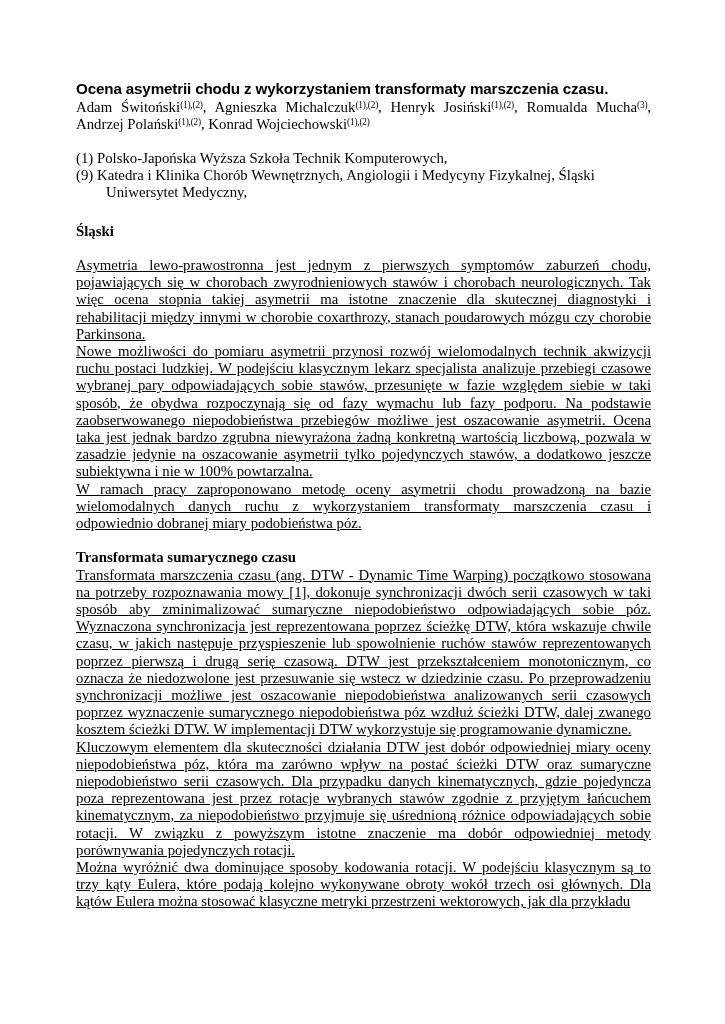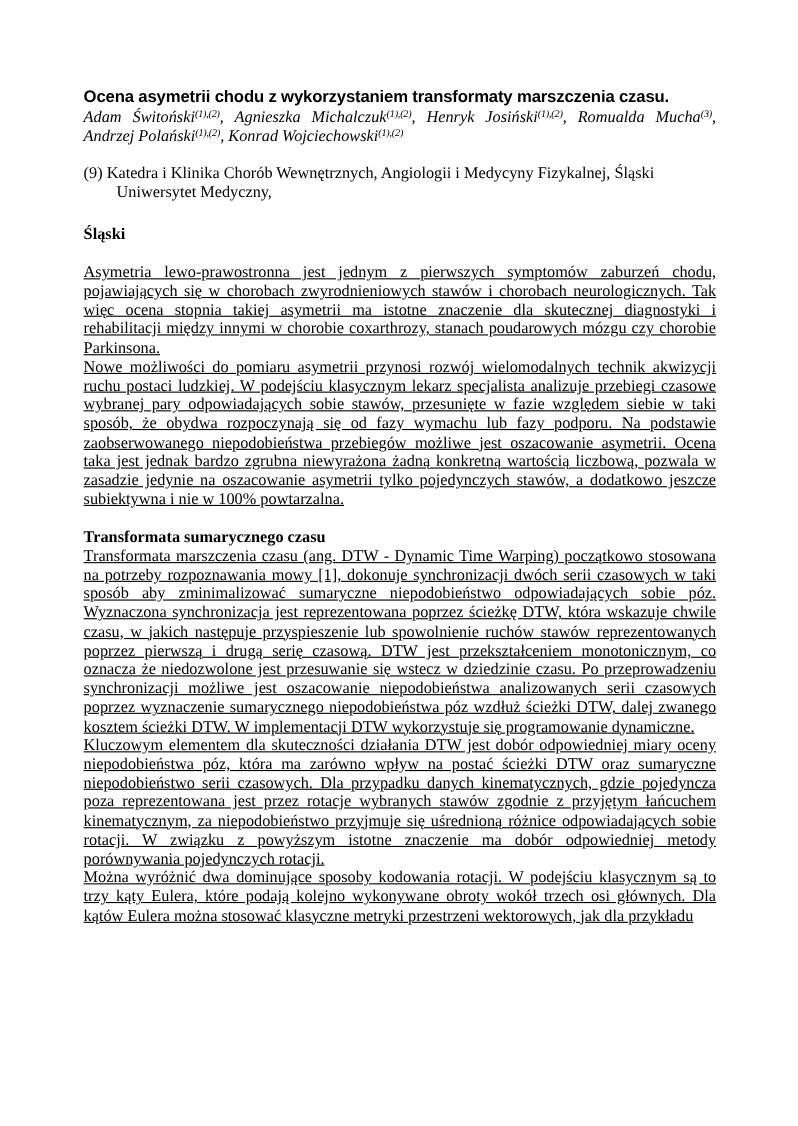--- a/index.html
+++ b/index.html
@@ -27,21 +27,20 @@
     font-weight: 700;
     font-size: 15.2px;
     line-height: 18.5px;
     letter-spacing: -0.15px;
     white-space: nowrap;
     margin: 0;
   }
   .authors {
     margin: 0 0 17px 0;
     text-align: justify;
-    font-style: italic;
   }
   .author { white-space: normal; }
   sup.affmark {
     font-size: 9.3px;
     line-height: 0;
     vertical-align: 4.5px;
     letter-spacing: -0.2px;
   }
   .affiliations {
     margin: 0 0 21px 0;
@@ -68,27 +67,29 @@
 </head>
 <body>
 
 <div class="page">
 
   <h1 class="title">Ocena asymetrii chodu z wykorzystaniem transformaty marszczenia czasu.</h1>
 
   <p class="authors"><span class="author"><span>Adam Świtoński</span><sup class="affmark">(1),(2)</sup><span>, </span></span><span class="author"><span>Agnieszka Michalczuk</span><sup class="affmark">(1),(2)</sup><span>, </span></span><span class="author"><span>Henryk Josiński</span><sup class="affmark">(1),(2)</sup><span>, </span></span><span class="author"><span>Romualda Mucha</span><sup class="affmark">(3)</sup><span>, </span></span><span class="author"><span>Andrzej Polański</span><sup class="affmark">(1),(2)</sup><span>, </span></span><span class="author"><span>Konrad Wojciechowski</span><sup class="affmark">(1),(2)</sup></span></p>
 
   <div class="affiliations">
+    <div class="affil">(1) Polsko-Japońska Wyższa Szkoła Technik Komputerowych,</div>
     <div class="affil">(9) Katedra i Klinika Chorób Wewnętrznych, Angiologii i Medycyny Fizykalnej, Śląski Uniwersytet Medyczny,</div>
   </div>
 
   <section>
     <h2 class="heading gap-below">Śląski</h2>
     <p class="para">Asymetria lewo-prawostronna jest jednym z pierwszych symptomów zaburzeń chodu, pojawiających się w chorobach zwyrodnieniowych stawów i chorobach neurologicznych. Tak więc ocena stopnia takiej asymetrii ma istotne znaczenie dla skutecznej diagnostyki i rehabilitacji między innymi w chorobie coxarthrozy, stanach poudarowych mózgu czy chorobie Parkinsona.</p>
     <p class="para">Nowe możliwości do pomiaru asymetrii przynosi rozwój wielomodalnych technik akwizycji ruchu postaci ludzkiej. W podejściu klasycznym lekarz specjalista analizuje przebiegi czasowe wybranej pary odpowiadających sobie stawów, przesunięte w fazie względem siebie w taki sposób, że obydwa rozpoczynają się od fazy wymachu lub fazy podporu. Na podstawie zaobserwowanego niepodobieństwa przebiegów możliwe jest oszacowanie asymetrii. Ocena taka jest jednak bardzo zgrubna niewyrażona żadną konkretną wartością liczbową, pozwala w zasadzie jedynie na oszacowanie asymetrii tylko pojedynczych stawów, a dodatkowo jeszcze subiektywna i nie w 100% powtarzalna.</p>
+    <p class="para">W ramach pracy zaproponowano metodę oceny asymetrii chodu prowadzoną na bazie wielomodalnych danych ruchu z wykorzystaniem transformaty marszczenia czasu i odpowiednio dobranej miary podobieństwa póz.</p>
   </section>
 
   <section>
     <h2 class="heading gap-above">Transformata sumarycznego czasu</h2>
     <p class="para">Transformata marszczenia czasu (ang. DTW - Dynamic Time Warping) początkowo stosowana na potrzeby rozpoznawania mowy [1], dokonuje synchronizacji dwóch serii czasowych w taki sposób aby zminimalizować sumaryczne niepodobieństwo odpowiadających sobie póz. Wyznaczona synchronizacja jest reprezentowana poprzez ścieżkę DTW, która wskazuje chwile czasu, w jakich następuje przyspieszenie lub spowolnienie ruchów stawów reprezentowanych poprzez pierwszą i drugą serię czasową. DTW jest przekształceniem monotonicznym, co oznacza że niedozwolone jest przesuwanie się wstecz w dziedzinie czasu. Po przeprowadzeniu synchronizacji możliwe jest oszacowanie niepodobieństwa analizowanych serii czasowych poprzez wyznaczenie sumarycznego niepodobieństwa póz wzdłuż ścieżki DTW, dalej zwanego kosztem ścieżki DTW. W implementacji DTW wykorzystuje się programowanie dynamiczne.</p>
     <p class="para">Kluczowym elementem dla skuteczności działania DTW jest dobór odpowiedniej miary oceny niepodobieństwa póz, która ma zarówno wpływ na postać ścieżki DTW oraz sumaryczne niepodobieństwo serii czasowych. Dla przypadku danych kinematycznych, gdzie pojedyncza poza reprezentowana jest przez rotacje wybranych stawów zgodnie z przyjętym łańcuchem kinematycznym, za niepodobieństwo przyjmuje się uśrednioną różnice odpowiadających sobie rotacji. W związku z powyższym istotne znaczenie ma dobór odpowiedniej metody porównywania pojedynczych rotacji.</p>
     <p class="para">Można wyróżnić dwa dominujące sposoby kodowania rotacji. W podejściu klasycznym są to trzy kąty Eulera, które podają kolejno wykonywane obroty wokół trzech osi głównych. Dla kątów Eulera można stosować klasyczne metryki przestrzeni wektorowych, jak dla przykładu</p>
   </section>
 
 </div>

